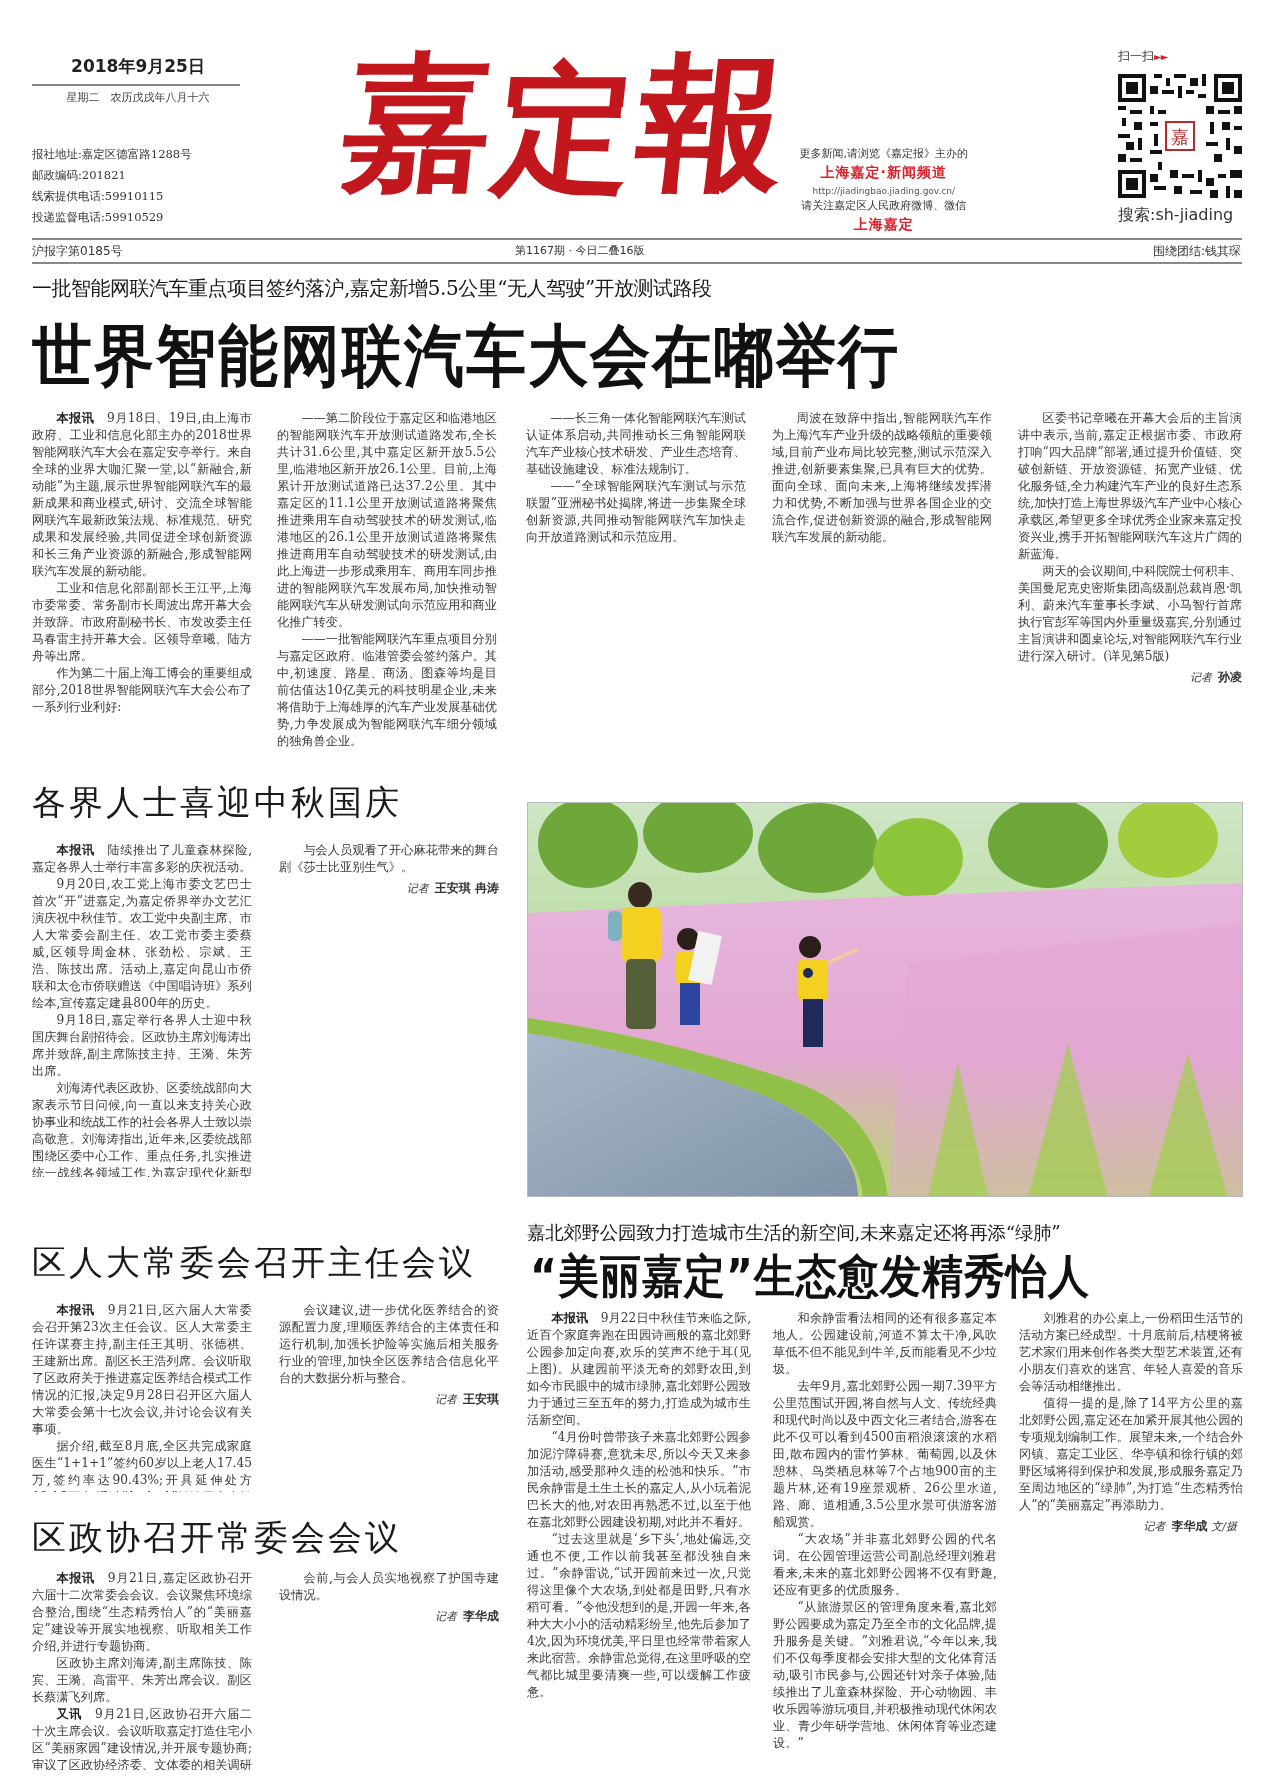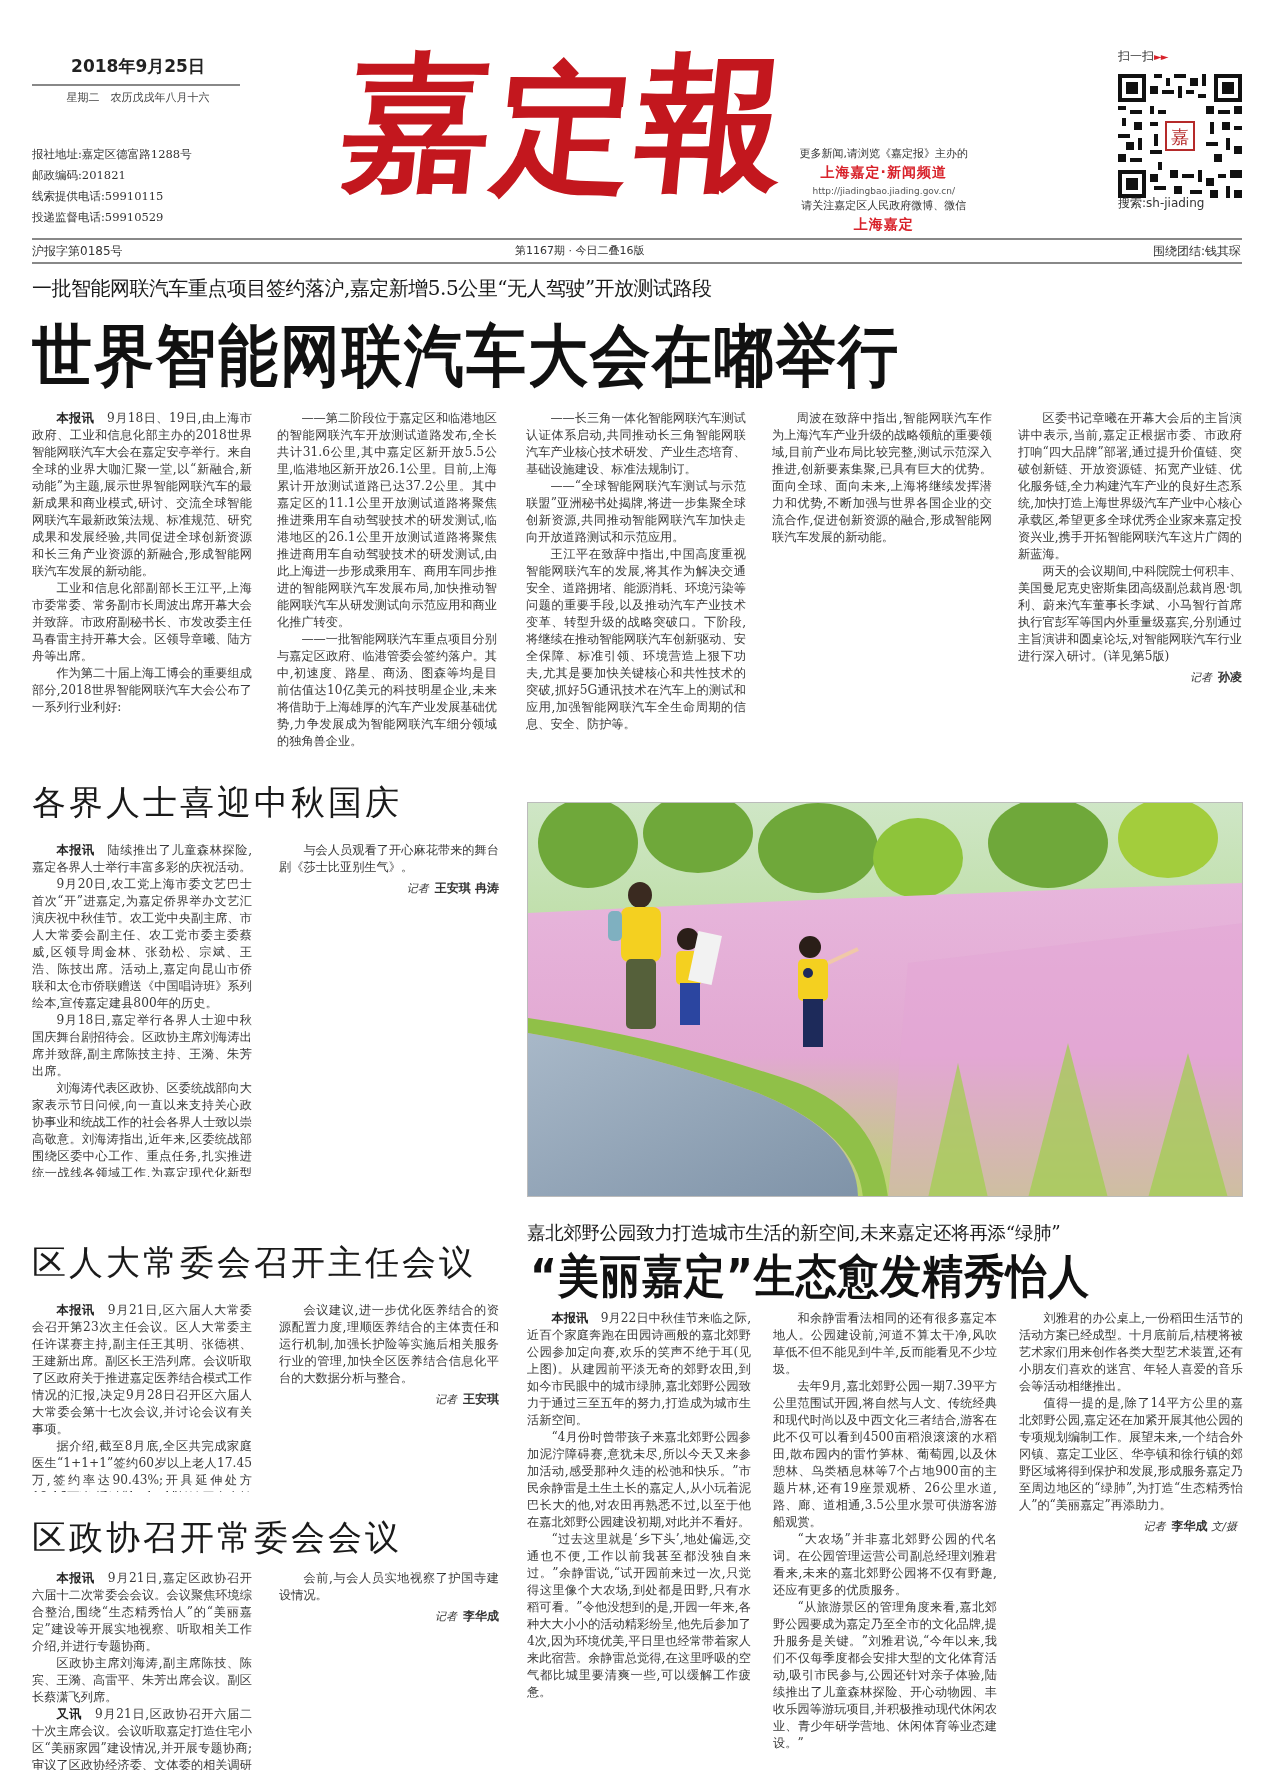--- a/index.html
+++ b/index.html
@@ -20,21 +20,21 @@
 
   .promo { right: 305px; top: 98px; text-align: center; font-family: "DejaVu Sans", sans-serif; margin-top: 48px; }
   .promo .l1 { font-size: 11px; color: #333; }
   .promo .red { font-size: 14px; font-weight: bold; color: #d8222a; margin-top: 3px; letter-spacing: 1px; }
   .promo .url { font-size: 9px; color: #555; margin-top: 4px; }
   .promo .l2 { font-size: 11px; color: #333; margin-top: 2px; }
 
   .scan-label { left: 1118px; top: 48px; font-family: "DejaVu Sans", sans-serif; font-size: 12px; color: #333; }
   .scan-label .arrows { color: #d8222a; font-size: 10px; letter-spacing: -1px; }
   .qr { left: 1118px; top: 74px; width: 124px; height: 124px; background: #fff; }
-  .search-label { left: 1118px; top: 195px; font-family: "DejaVu Sans", sans-serif; font-size: 12px; color: #333; }
+  .search-label { left: 1118px; top: 205px; font-family: "DejaVu Sans", sans-serif; font-size: 16px; color: #333; }
 
   .top-rule { left: 32px; top: 238px; width: 1210px; height: 2px; background: #888; }
   .sub-left { left: 32px; top: 243px; font-family: "DejaVu Sans", sans-serif; font-size: 12px; color: #333; }
   .sub-mid { left: 515px; top: 243px; font-family: "DejaVu Sans", sans-serif; font-size: 11px; color: #333; }
   .sub-right { right: 32px; top: 243px; font-family: "DejaVu Sans", sans-serif; font-size: 12px; color: #333; }
   .mid-rule { left: 32px; top: 262px; width: 1210px; height: 2px; background: #888; }
 
   
   .kicker { font-family: "DejaVu Serif", serif; color: #1a1a1a; white-space: nowrap; }
   .headline { font-family: "DejaVu Sans", "Liberation Sans", sans-serif; color: #111; white-space: nowrap; font-weight: normal; }
@@ -173,21 +173,20 @@
   <p>工业和信息化部副部长王江平,上海市委常委、常务副市长周波出席开幕大会并致辞。市政府副秘书长、市发改委主任马春雷主持开幕大会。区领导章曦、陆方舟等出席。</p>
   <p>作为第二十届上海工博会的重要组成部分,2018世界智能网联汽车大会公布了一系列行业利好:</p>
 </div>
 <div class="abs col" style="left:277px; top:410px; width:220px; height:357px;">
   <p>——第二阶段位于嘉定区和临港地区的智能网联汽车开放测试道路发布,全长共计31.6公里,其中嘉定区新开放5.5公里,临港地区新开放26.1公里。目前,上海累计开放测试道路已达37.2公里。其中嘉定区的11.1公里开放测试道路将聚焦推进乘用车自动驾驶技术的研发测试,临港地区的26.1公里开放测试道路将聚焦推进商用车自动驾驶技术的研发测试,由此上海进一步形成乘用车、商用车同步推进的智能网联汽车发展布局,加快推动智能网联汽车从研发测试向示范应用和商业化推广转变。</p>
   <p>——一批智能网联汽车重点项目分别与嘉定区政府、临港管委会签约落户。其中,初速度、路星、商汤、图森等均是目前估值达10亿美元的科技明星企业,未来将借助于上海雄厚的汽车产业发展基础优势,力争发展成为智能网联汽车细分领域的独角兽企业。</p>
 </div>
 <div class="abs col" style="left:526px; top:410px; width:220px; height:357px;">
   <p>——长三角一体化智能网联汽车测试认证体系启动,共同推动长三角智能网联汽车产业核心技术研发、产业生态培育、基础设施建设、标准法规制订。</p>
   <p>——“全球智能网联汽车测试与示范联盟”亚洲秘书处揭牌,将进一步集聚全球创新资源,共同推动智能网联汽车加快走向开放道路测试和示范应用。</p>
-  <p>王江平在致辞中指出,中国高度重视智能网联汽车的发展,将其作为解决交通安全、道路拥堵、能源消耗、环境污染等问题的重要手段,以及推动汽车产业技术变革、转型升级的战略突破口。下阶段,将继续在推动智能网联汽车创新驱动、安全保障、标准引领、环境营造上狠下功夫,尤其是要加快关键核心和共性技术的突破,抓好5G通讯技术在汽车上的测试和应用,加强智能网联汽车全生命周期的信息、安全、防护等。</p>
 </div>
 <div class="abs col" style="left:772px; top:410px; width:220px; height:357px;">
   <p>周波在致辞中指出,智能网联汽车作为上海汽车产业升级的战略领航的重要领域,目前产业布局比较完整,测试示范深入推进,创新要素集聚,已具有巨大的优势。面向全球、面向未来,上海将继续发挥潜力和优势,不断加强与世界各国企业的交流合作,促进创新资源的融合,形成智能网联汽车发展的新动能。</p>
 </div>
 <div class="abs col" style="left:1018px; top:410px; width:224px; height:357px;">
   <p>区委书记章曦在开幕大会后的主旨演讲中表示,当前,嘉定正根据市委、市政府打响“四大品牌”部署,通过提升价值链、突破创新链、开放资源链、拓宽产业链、优化服务链,全力构建汽车产业的良好生态系统,加快打造上海世界级汽车产业中心核心承载区,希望更多全球优秀企业家来嘉定投资兴业,携手开拓智能网联汽车这片广阔的新蓝海。</p>
   <p>两天的会议期间,中科院院士何积丰、美国曼尼克史密斯集团高级副总裁肖恩·凯利、蔚来汽车董事长李斌、小马智行首席执行官彭军等国内外重量级嘉宾,分别通过主旨演讲和圆桌论坛,对智能网联汽车行业进行深入研讨。(详见第5版)</p>
   <div class="byline"><span class="role">记者</span><span class="name">孙凌</span></div>
 </div>
 

